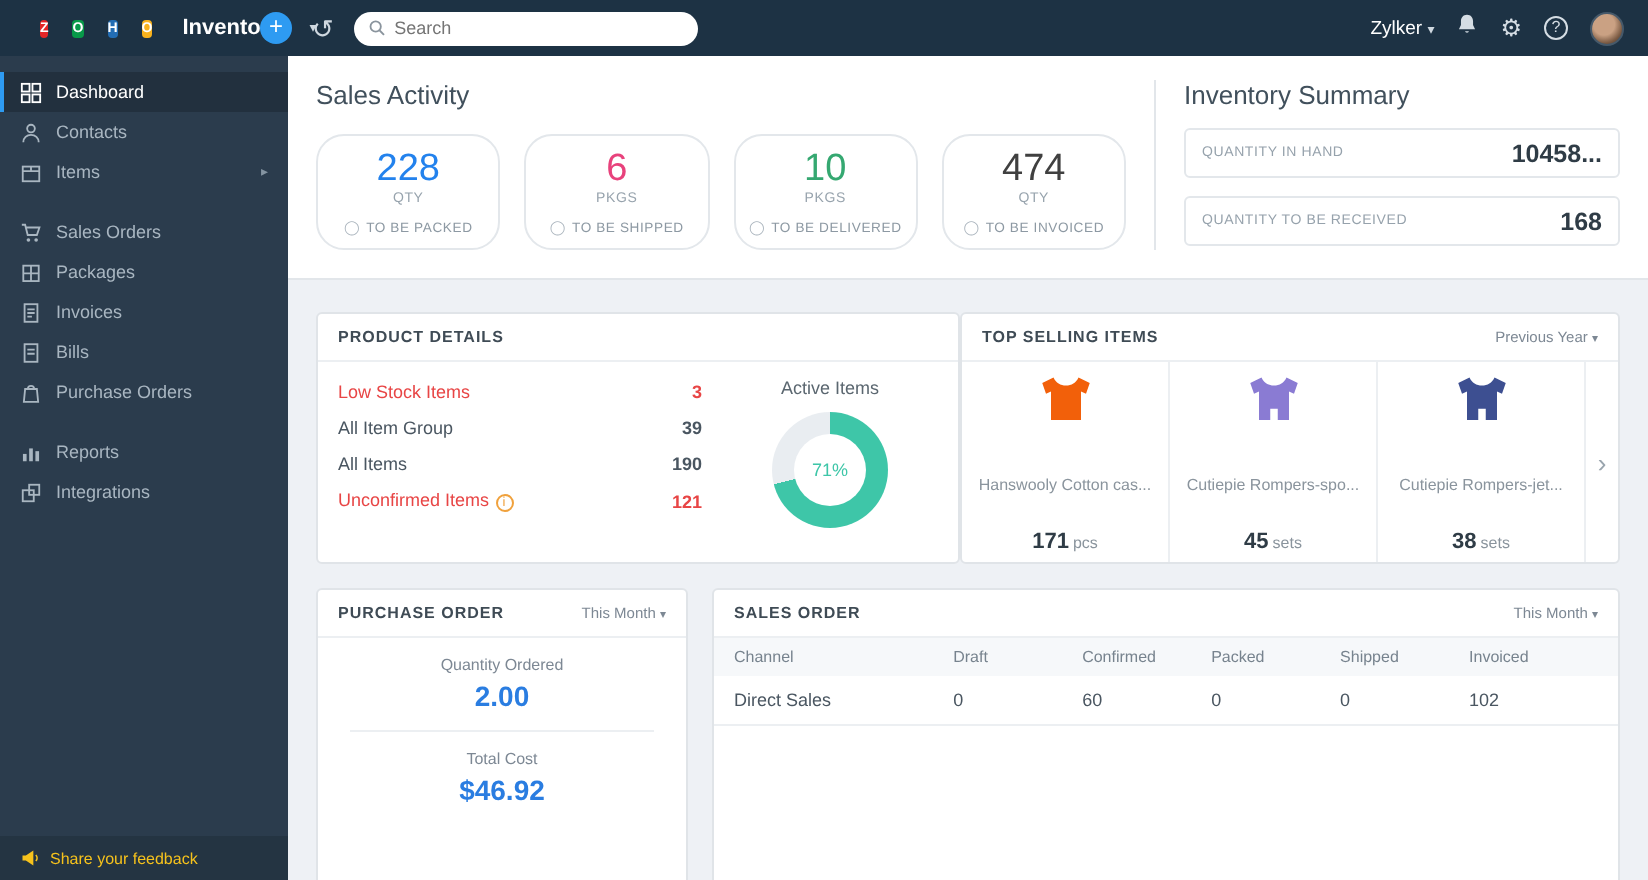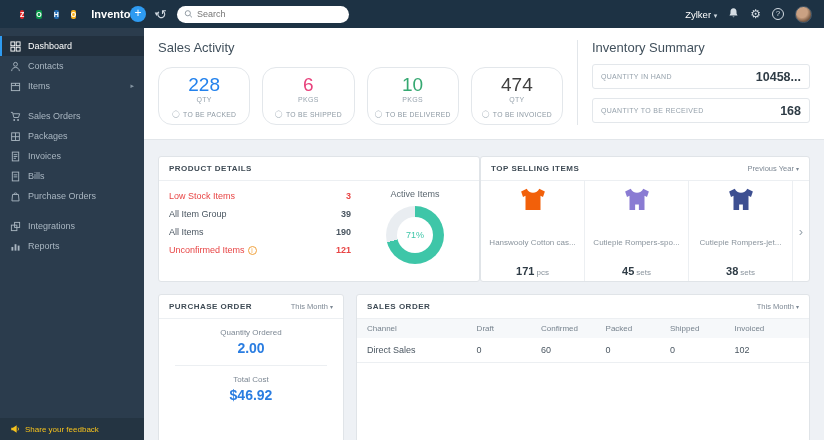--- a/index.html
+++ b/index.html
@@ -207,32 +207,32 @@
     <div class="side-item">
       <svg width="11" height="11" viewBox="0 0 12 12">
         <path d="M2.8 3.8h6.4l.7 7H2.1z" fill="none" stroke="currentColor" stroke-width="1"></path>
         <path d="M4.3 3.8a1.7 1.7 0 013.4 0" fill="none" stroke="currentColor" stroke-width="1"></path>
       </svg>
       <span>Purchase Orders</span>
     </div>
     <div class="side-gap"></div>
     <div class="side-item">
       <svg width="11" height="11" viewBox="0 0 12 12">
-        <rect x="1.5" y="4.5" width="6" height="6" fill="none" stroke="currentColor" stroke-width="1"></rect>
-        <rect x="5" y="1.5" width="5.5" height="5.5" fill="none" stroke="currentColor" stroke-width="1"></rect>
-      </svg>
-      <span>Integrations</span>
-    </div>
-    <div class="side-item">
-      <svg width="11" height="11" viewBox="0 0 12 12">
         <rect x="1.6" y="6.5" width="2" height="4" fill="currentColor"></rect>
         <rect x="5" y="3.5" width="2" height="7" fill="currentColor"></rect>
         <rect x="8.4" y="5" width="2" height="5.5" fill="currentColor"></rect>
       </svg>
       <span>Reports</span>
+    </div>
+    <div class="side-item">
+      <svg width="11" height="11" viewBox="0 0 12 12">
+        <rect x="1.5" y="4.5" width="6" height="6" fill="none" stroke="currentColor" stroke-width="1"></rect>
+        <rect x="5" y="1.5" width="5.5" height="5.5" fill="none" stroke="currentColor" stroke-width="1"></rect>
+      </svg>
+      <span>Integrations</span>
     </div>
     <div class="feedback">
       <svg width="10" height="10" viewBox="0 0 12 12">
         <path d="M1.5 4.5v3h2l4.5 3V1.5l-4.5 3z" fill="#f6c21c"></path>
         <path d="M9.5 4.2a2.6 2.6 0 010 3.6" fill="none" stroke="#f6c21c" stroke-width="1"></path>
       </svg>
       <span>Share your feedback</span>
     </div>
   </div>
 

